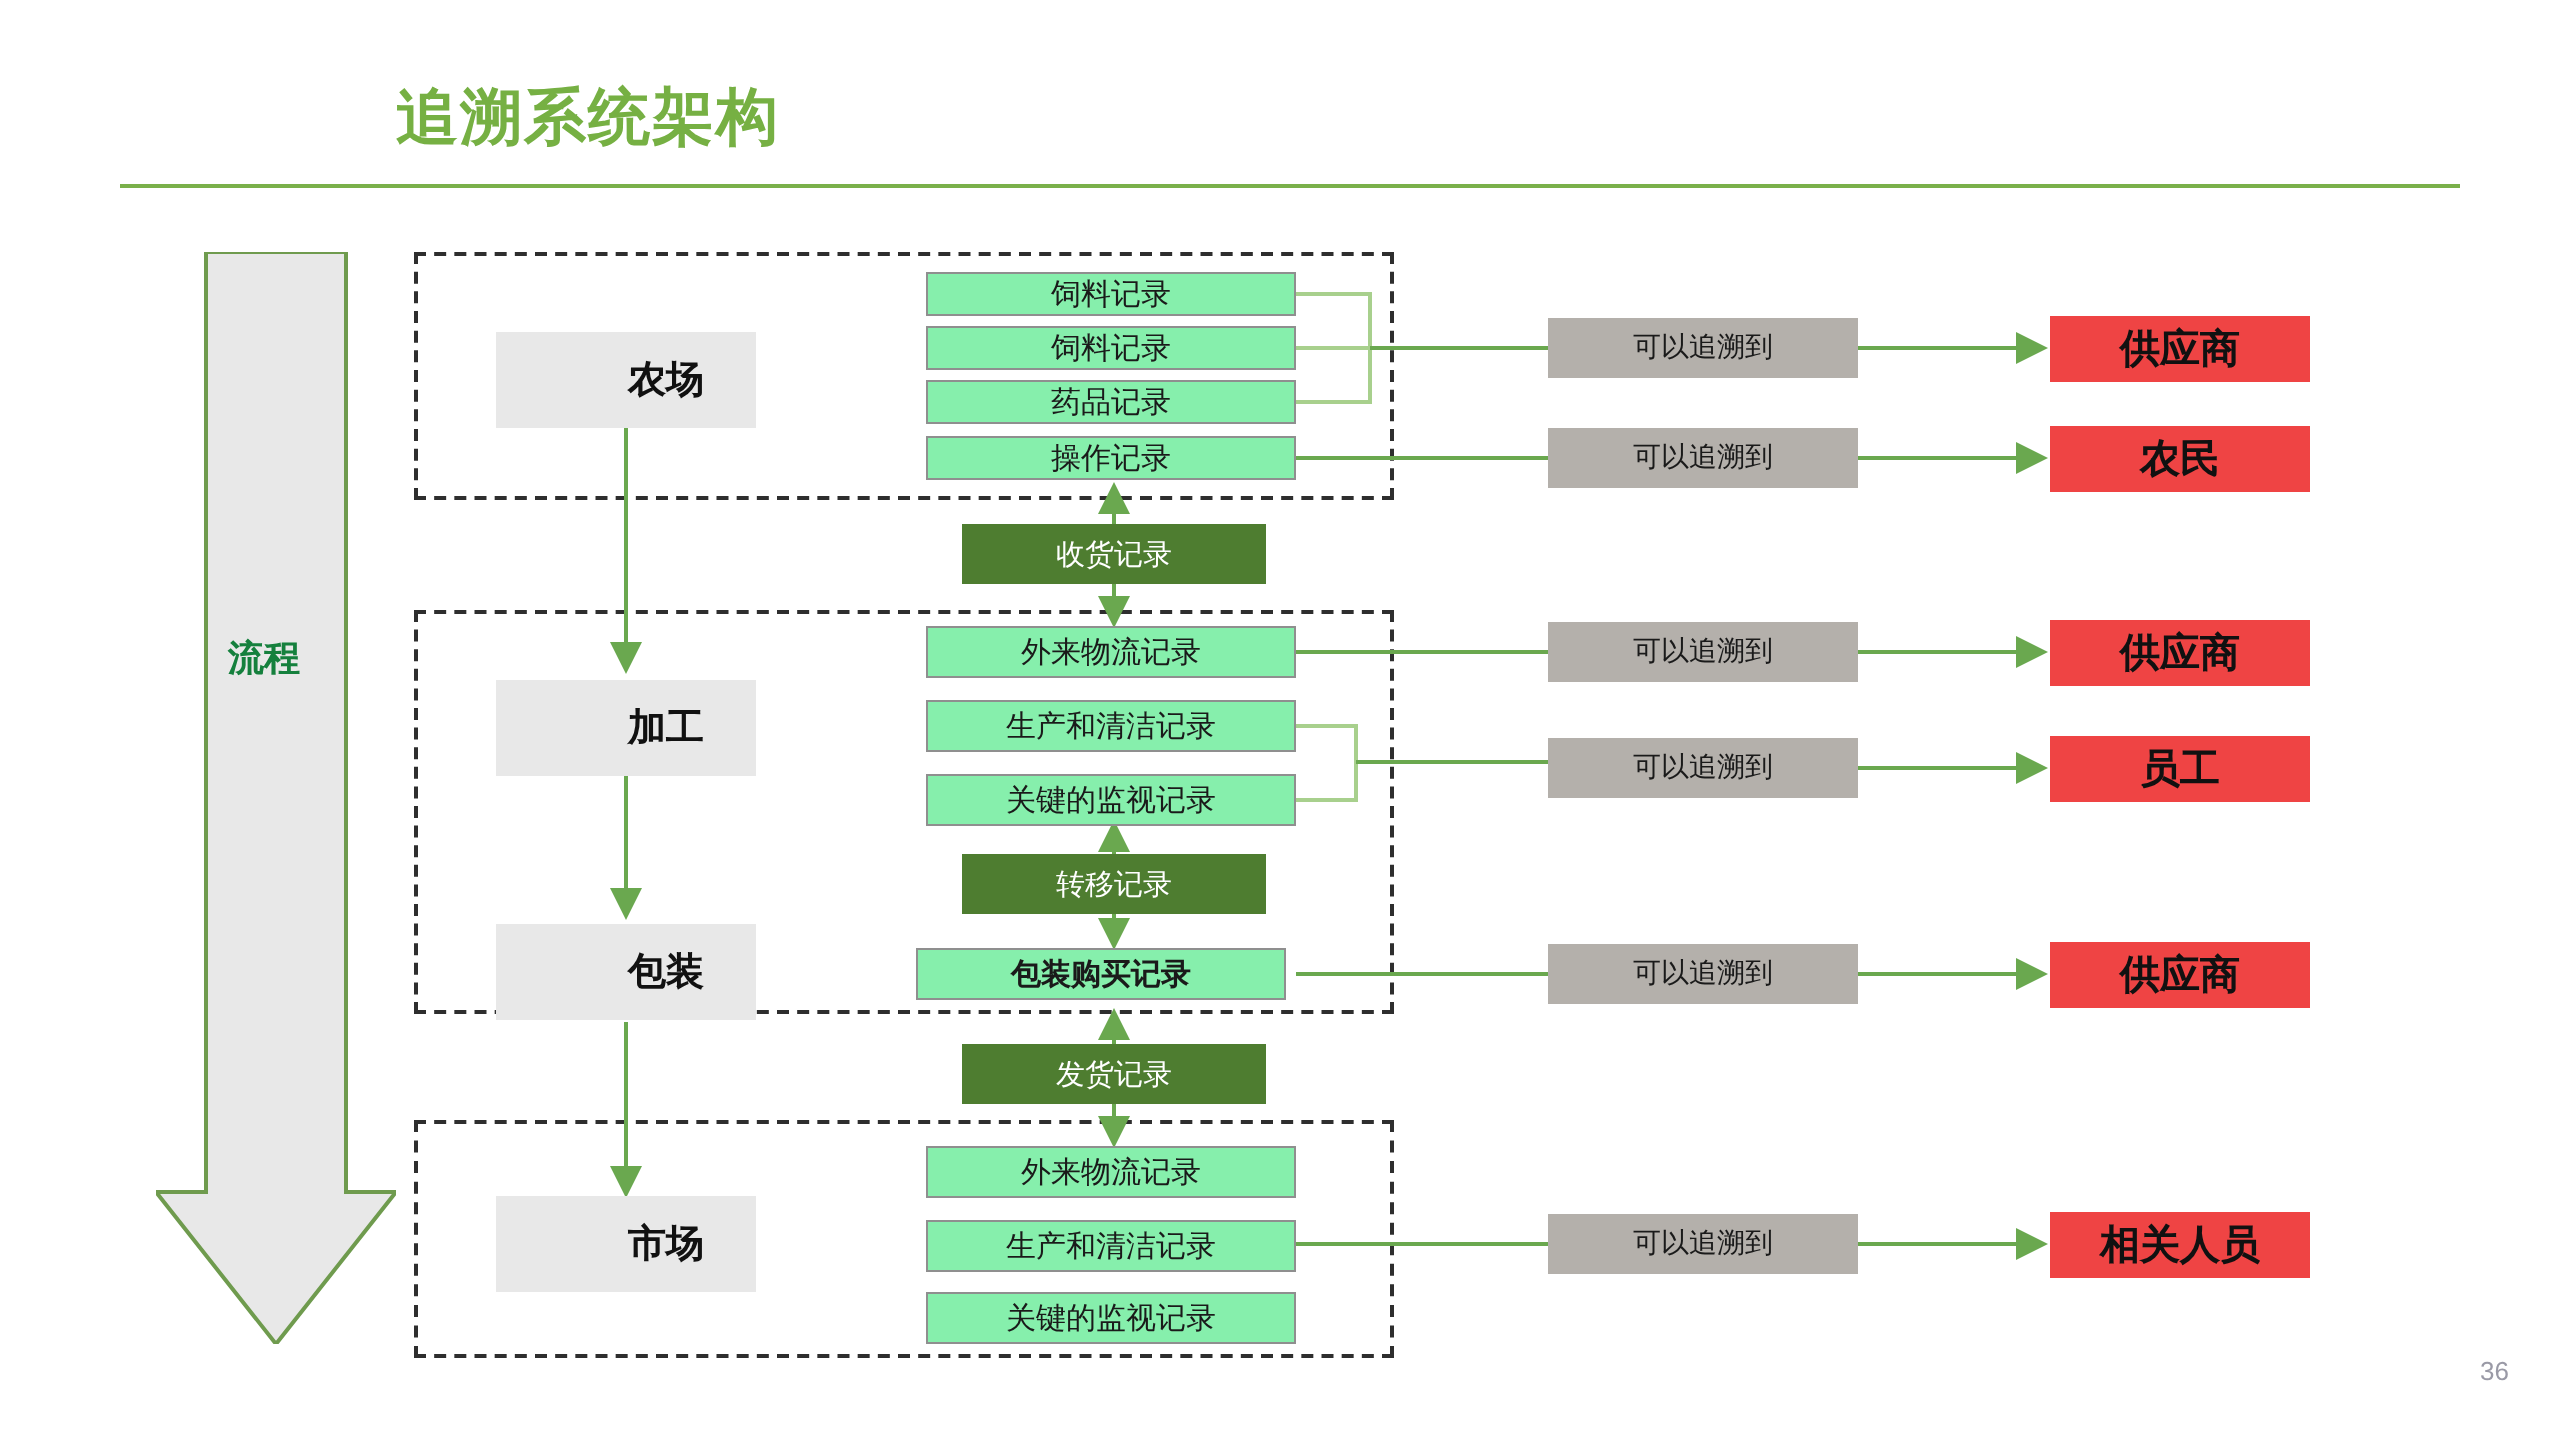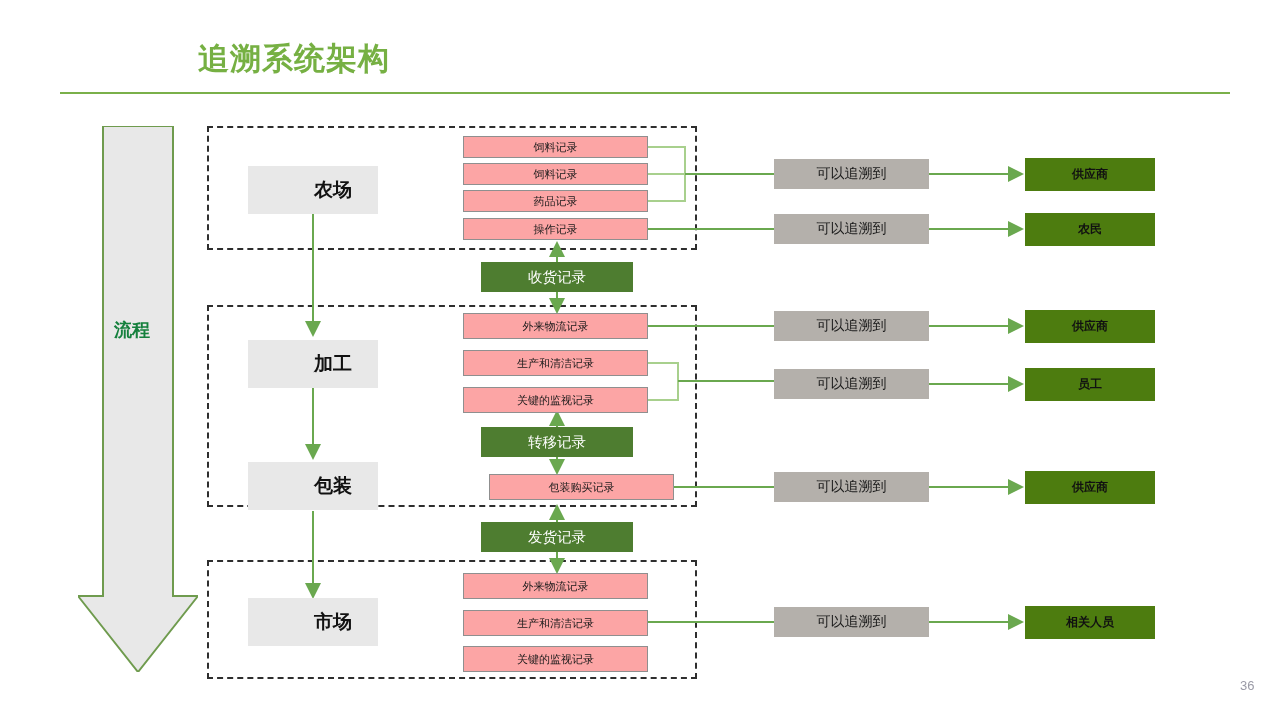--- a/index.html
+++ b/index.html
@@ -40,23 +40,23 @@
     position:absolute;background:#e8e8e8;
     display:flex;align-items:center;justify-content:center;
     font-size:19px;font-weight:bold;color:#111;
     font-family:"DejaVu Sans","Liberation Sans",sans-serif;
     box-sizing:border-box;
     padding-left:40px;
   }
 
   
   .rec-box{
-    position:absolute;background:#fca5a5;border:1.5px solid #8f8f8f;
-    display:flex;align-items:center;justify-content:center;
-    font-size:11px;color:#1a1a1a;
+    position:absolute;background:#86efac;border:1.5px solid #8f8f8f;
+    display:flex;align-items:center;justify-content:center;
+    font-size:15px;color:#1a1a1a;
     font-family:"DejaVu Sans","Liberation Serif",serif;
     box-sizing:border-box;
   }
 
   
   .green-box{
     position:absolute;background:#4e7d30;
     display:flex;align-items:center;justify-content:center;
     font-size:14.5px;font-weight:normal;color:#ffffff;
     font-family:"DejaVu Sans","Liberation Sans",sans-serif;
@@ -67,23 +67,23 @@
   .trace-box{
     position:absolute;background:#b4b0ab;
     display:flex;align-items:center;justify-content:center;
     font-size:14px;color:#1a1a1a;
     font-family:"DejaVu Sans","Liberation Serif",serif;
     box-sizing:border-box;
   }
 
   
   .result-box{
-    position:absolute;background:#4d7c0f;
-    display:flex;align-items:center;justify-content:center;
-    font-size:12px;font-weight:bold;color:#111;
+    position:absolute;background:#ef4444;
+    display:flex;align-items:center;justify-content:center;
+    font-size:20px;font-weight:bold;color:#111;
     font-family:"DejaVu Sans","Liberation Sans",sans-serif;
     box-sizing:border-box;
   }
 
   
   .flow-arrow{position:absolute;left:78px;top:126px;width:120px;height:546px;}
   .flow-label{
     position:absolute;left:112px;top:320px;width:40px;
     font-size:18px;font-weight:bold;color:#15803d;line-height:1.15;
     text-align:center;
@@ -164,21 +164,21 @@
 
   <div class="rec-box" style="left:463px;top:136px;width:185px;height:22px;">饲料记录</div>
   <div class="rec-box" style="left:463px;top:163px;width:185px;height:22px;">饲料记录</div>
   <div class="rec-box" style="left:463px;top:190px;width:185px;height:22px;">药品记录</div>
   <div class="rec-box" style="left:463px;top:218px;width:185px;height:22px;">操作记录</div>
 
   <div class="rec-box" style="left:463px;top:313px;width:185px;height:26px;">外来物流记录</div>
   <div class="rec-box" style="left:463px;top:350px;width:185px;height:26px;">生产和清洁记录</div>
   <div class="rec-box" style="left:463px;top:387px;width:185px;height:26px;">关键的监视记录</div>
 
-  <div class="rec-box" style="left:489px;top:474px;width:185px;height:26px;">包装购买记录</div>
+  <div class="rec-box" style="left:458px;top:474px;width:185px;height:26px;font-weight:bold;">包装购买记录</div>
 
   <div class="rec-box" style="left:463px;top:573px;width:185px;height:26px;">外来物流记录</div>
   <div class="rec-box" style="left:463px;top:610px;width:185px;height:26px;">生产和清洁记录</div>
   <div class="rec-box" style="left:463px;top:646px;width:185px;height:26px;">关键的监视记录</div>
 
   <div class="green-box" style="left:481px;top:262px;width:152px;height:30px;">收货记录</div>
   <div class="green-box" style="left:481px;top:427px;width:152px;height:30px;">转移记录</div>
   <div class="green-box" style="left:481px;top:522px;width:152px;height:30px;">发货记录</div>
 
   <div class="trace-box" style="left:774px;top:159px;width:155px;height:30px;">可以追溯到</div>

